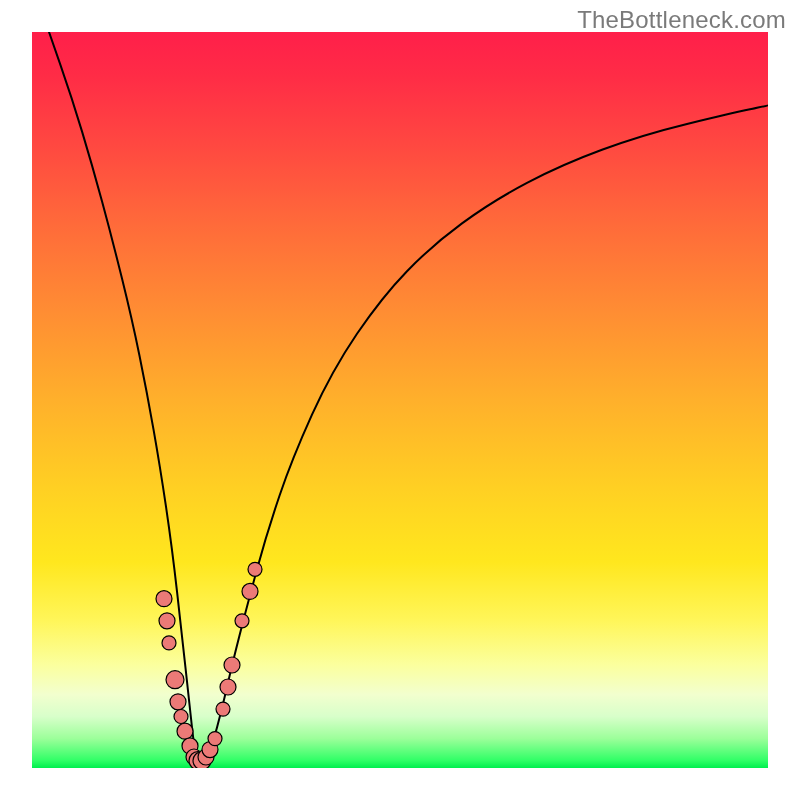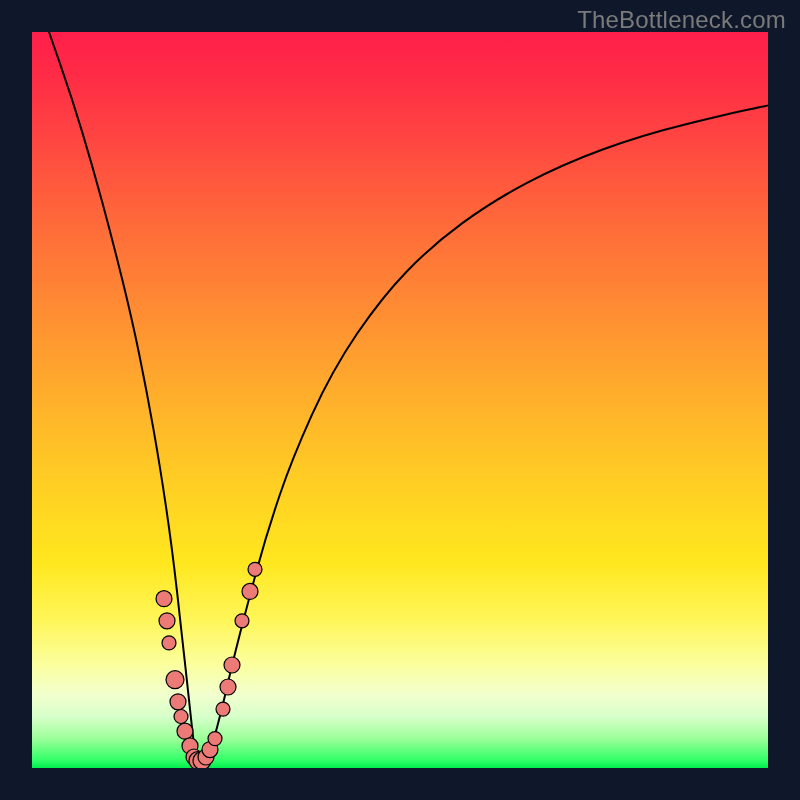--- a/index.html
+++ b/index.html
@@ -7,21 +7,21 @@
     padding: 0;
     width: 800px;
     height: 800px;
     background: #000;
     overflow: hidden;
     font-family: Arial, Helvetica, sans-serif;
   }
   .frame {
     position: absolute;
     inset: 0;
-    background: #0f172a;
+    background: #ffffff;
     text-decoration: underline;
   }
   .plot {
     position: absolute;
     left: 32px;
     top: 32px;
     width: 736px;
     height: 736px;
     overflow: hidden;
   }

